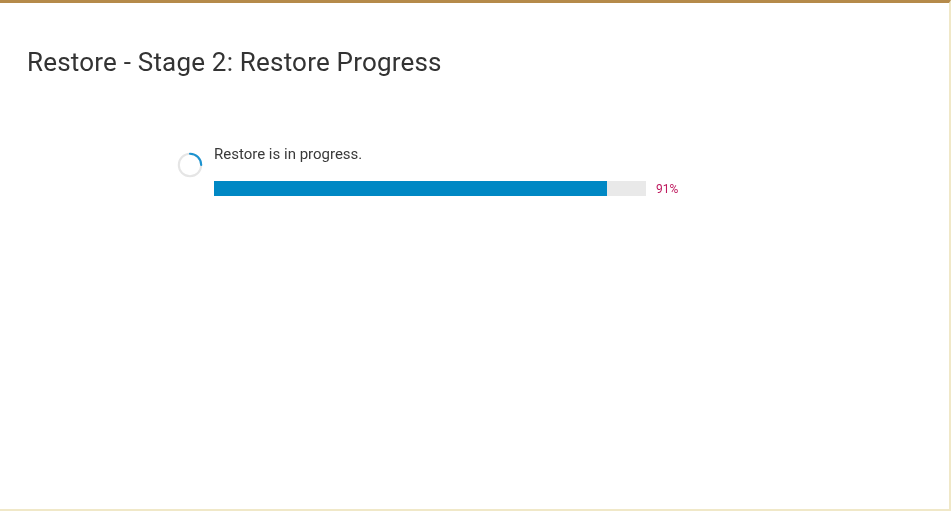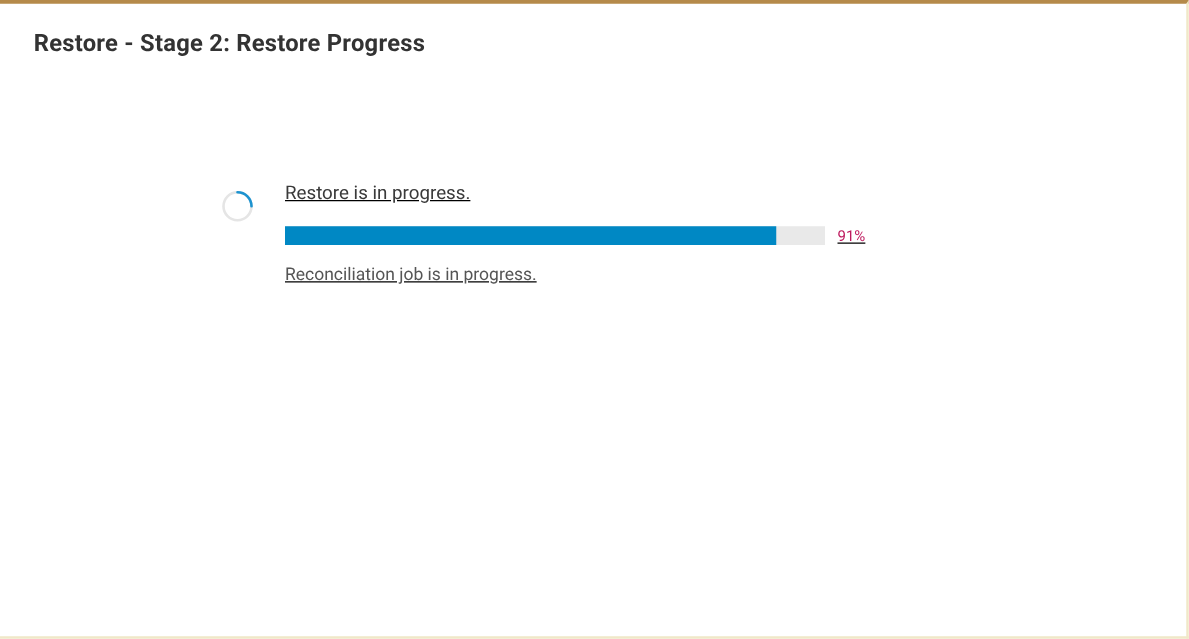--- a/index.html
+++ b/index.html
@@ -11,24 +11,24 @@
       font-family: -apple-system, BlinkMacSystemFont, "Segoe UI", Roboto, "Helvetica Neue", Arial, sans-serif;
       background: #fff;
       width: 951px;
       height: 511px;
       position: relative;
       border-top: 3px solid #b58a4a;
       border-right: 2px solid #f0e8c8;
       border-bottom: 2px solid #f0e8c8;
     }
     .page-title {
-      font-size: 19px;
-      font-weight: 700;
+      font-size: 26px;
+      font-weight: 400;
       color: #333;
-      padding: 20px 0 0 27px;
+      padding: 44px 0 0 27px;
       letter-spacing: 0.2px;
     }
     .progress-area {
       position: absolute;
       top: 142px;
       left: 176px;
       right: 120px;
     }
     .spinner-wrap {
       position: absolute;
@@ -37,22 +37,21 @@
     }
     .spinner {
       width: 28px;
       height: 28px;
       animation: rot 1s linear infinite;
     }
     @keyframes rot {
       to { transform: rotate(360deg); }
     }
     .content-col {
-      margin-left: 52px;
-      text-decoration: underline;
+      margin-left: 38px;
     }
     .status-text {
       font-size: 15px;
       color: #3a3a3a;
       font-weight: 400;
       margin-bottom: 18px;
     }
     .progress-row {
       display: flex;
       align-items: center;
@@ -92,15 +91,14 @@
     </svg>
   </div>
   <div class="content-col">
     <div class="status-text">Restore is in progress.</div>
     <div class="progress-row">
       <div class="progress-track">
         <div class="progress-fill" style="width:91%"></div>
       </div>
       <span class="progress-percent">91%</span>
     </div>
-    <div class="sub-status">Reconciliation job is in progress.</div>
   </div>
 </div>
 
 </body></html>

